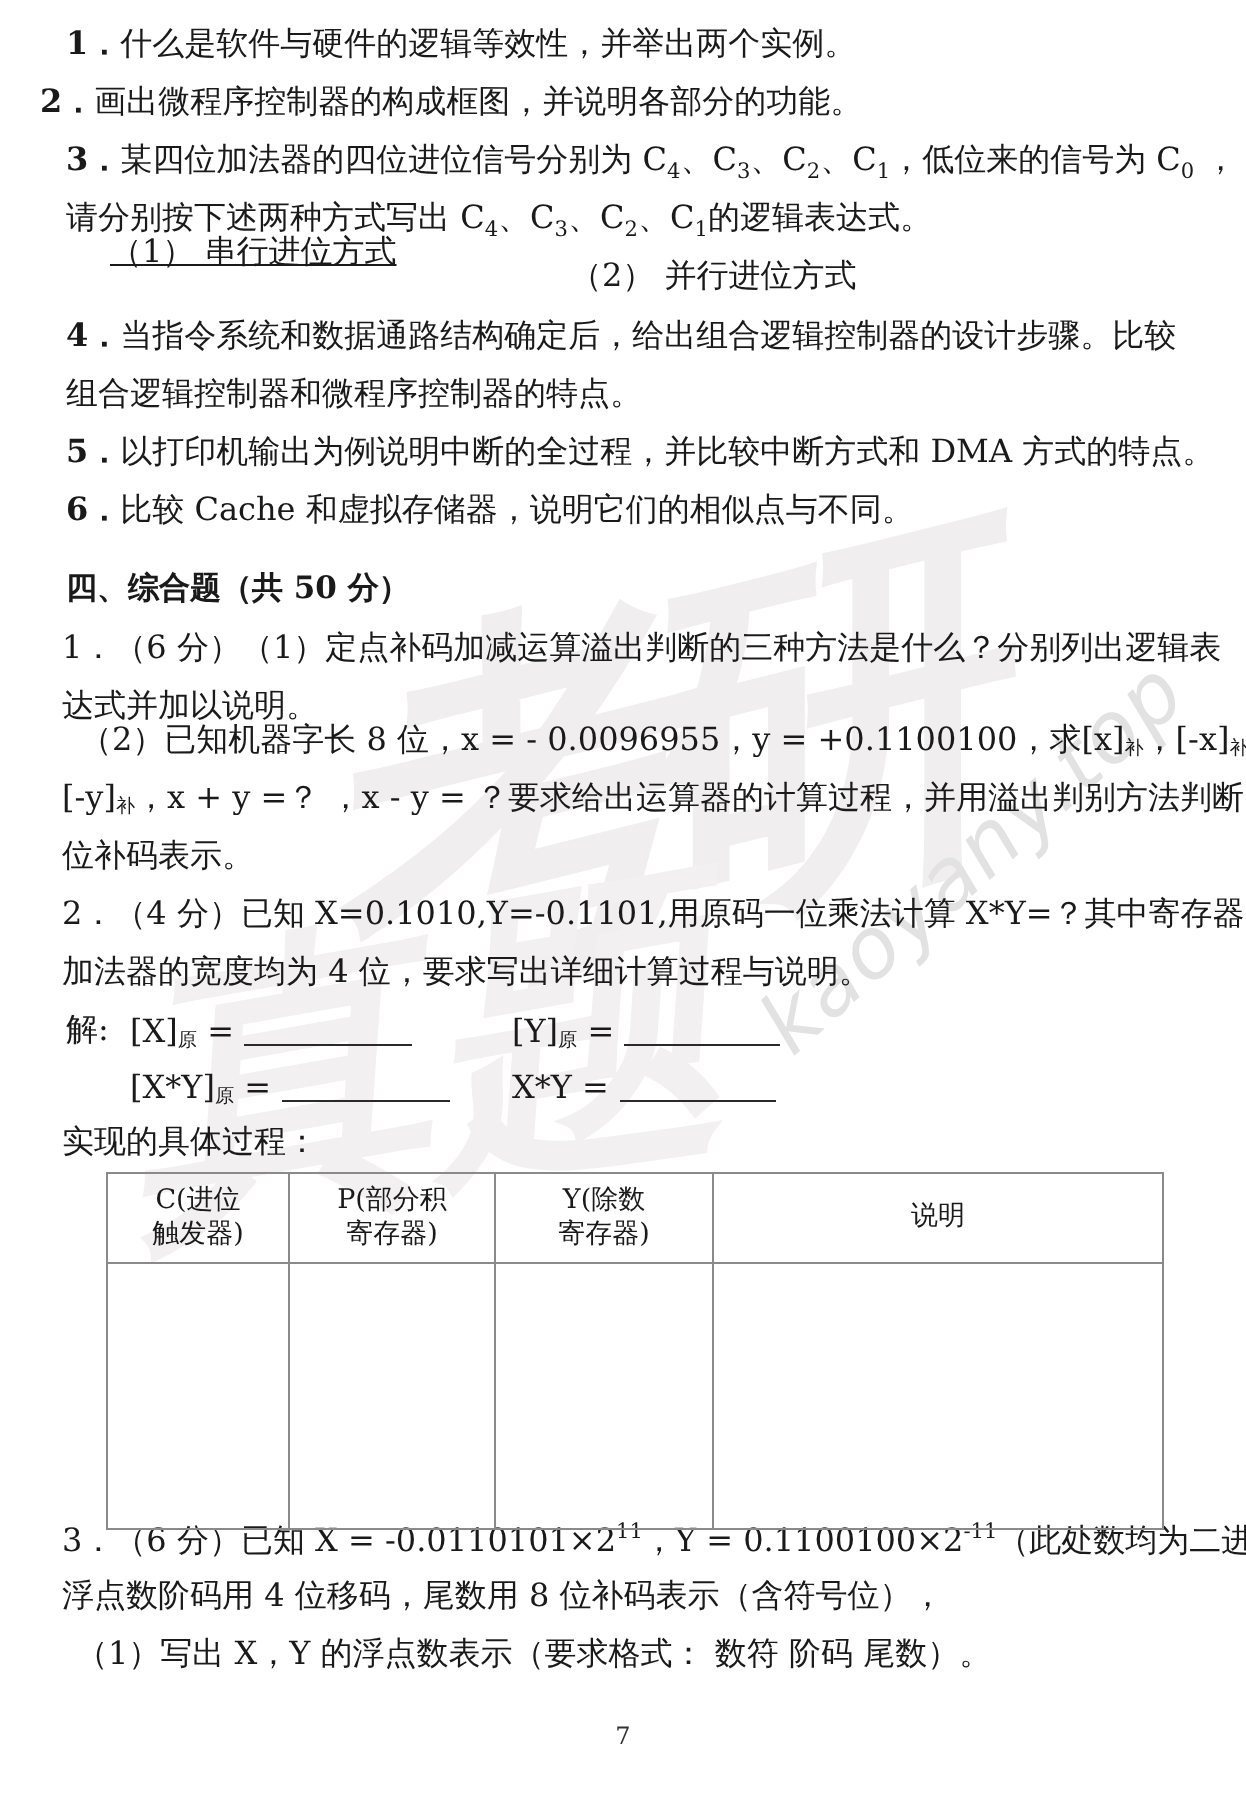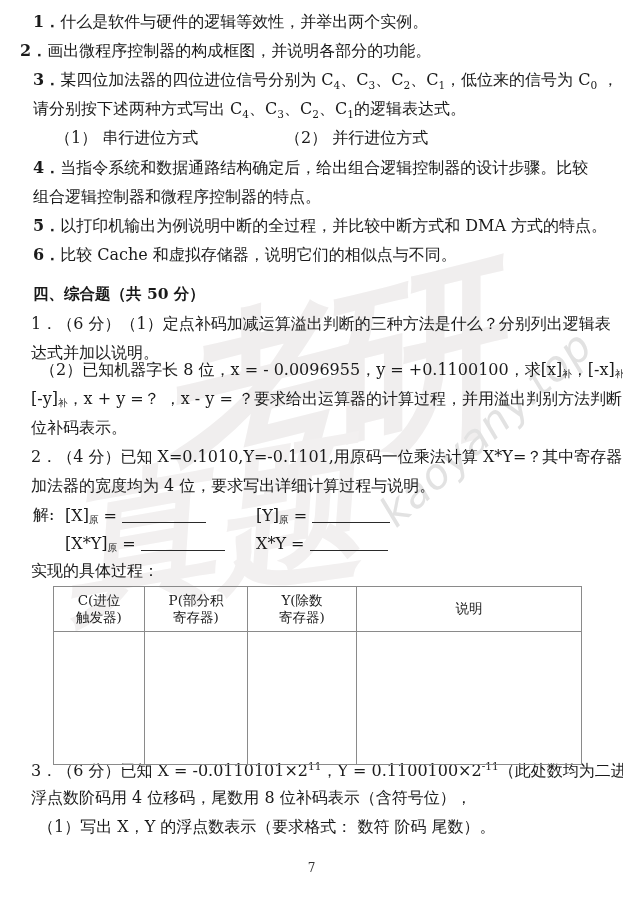--- a/index.html
+++ b/index.html
@@ -158,21 +158,21 @@
     </div>
 
     <div class="line zh" style="left:33px; top:72px;">
       <span class="bold">3．</span><span>某四位加法器的四位进位信号分别为 C</span><sub>4</sub><span>、C</span><sub>3</sub><span>、C</span><sub>2</sub><span>、C</span><sub>1</sub><span>，低位来的信号为 C</span><sub>0</sub><span> ，</span>
     </div>
 
     <div class="line zh" style="left:33px; top:101px;">
       <span>请分别按下述两种方式写出 C</span><sub>4</sub><span>、C</span><sub>3</sub><span>、C</span><sub>2</sub><span>、C</span><sub>1</sub><span>的逻辑表达式。</span>
     </div>
 
-    <div class="line zh" style="left:55px; top:130px;">（1） 串行进位方式</div>
+    <div class="line zh" style="left:55px; top:118px;text-decoration:underline;">（1） 串行进位方式</div>
     <div class="line zh" style="left:285px; top:130px;">（2） 并行进位方式</div>
 
     <div class="line zh" style="left:33px; top:160px;">
       <span class="bold">4．</span><span>当指令系统和数据通路结构确定后，给出组合逻辑控制器的设计步骤。比较</span>
     </div>
     <div class="line zh" style="left:33px; top:189px;">组合逻辑控制器和微程序控制器的特点。</div>
 
     <div class="line zh" style="left:33px; top:218px;">
       <span class="bold">5．</span><span>以打印机输出为例说明中断的全过程，并比较中断方式和 DMA 方式的特点。</span>
     </div>

